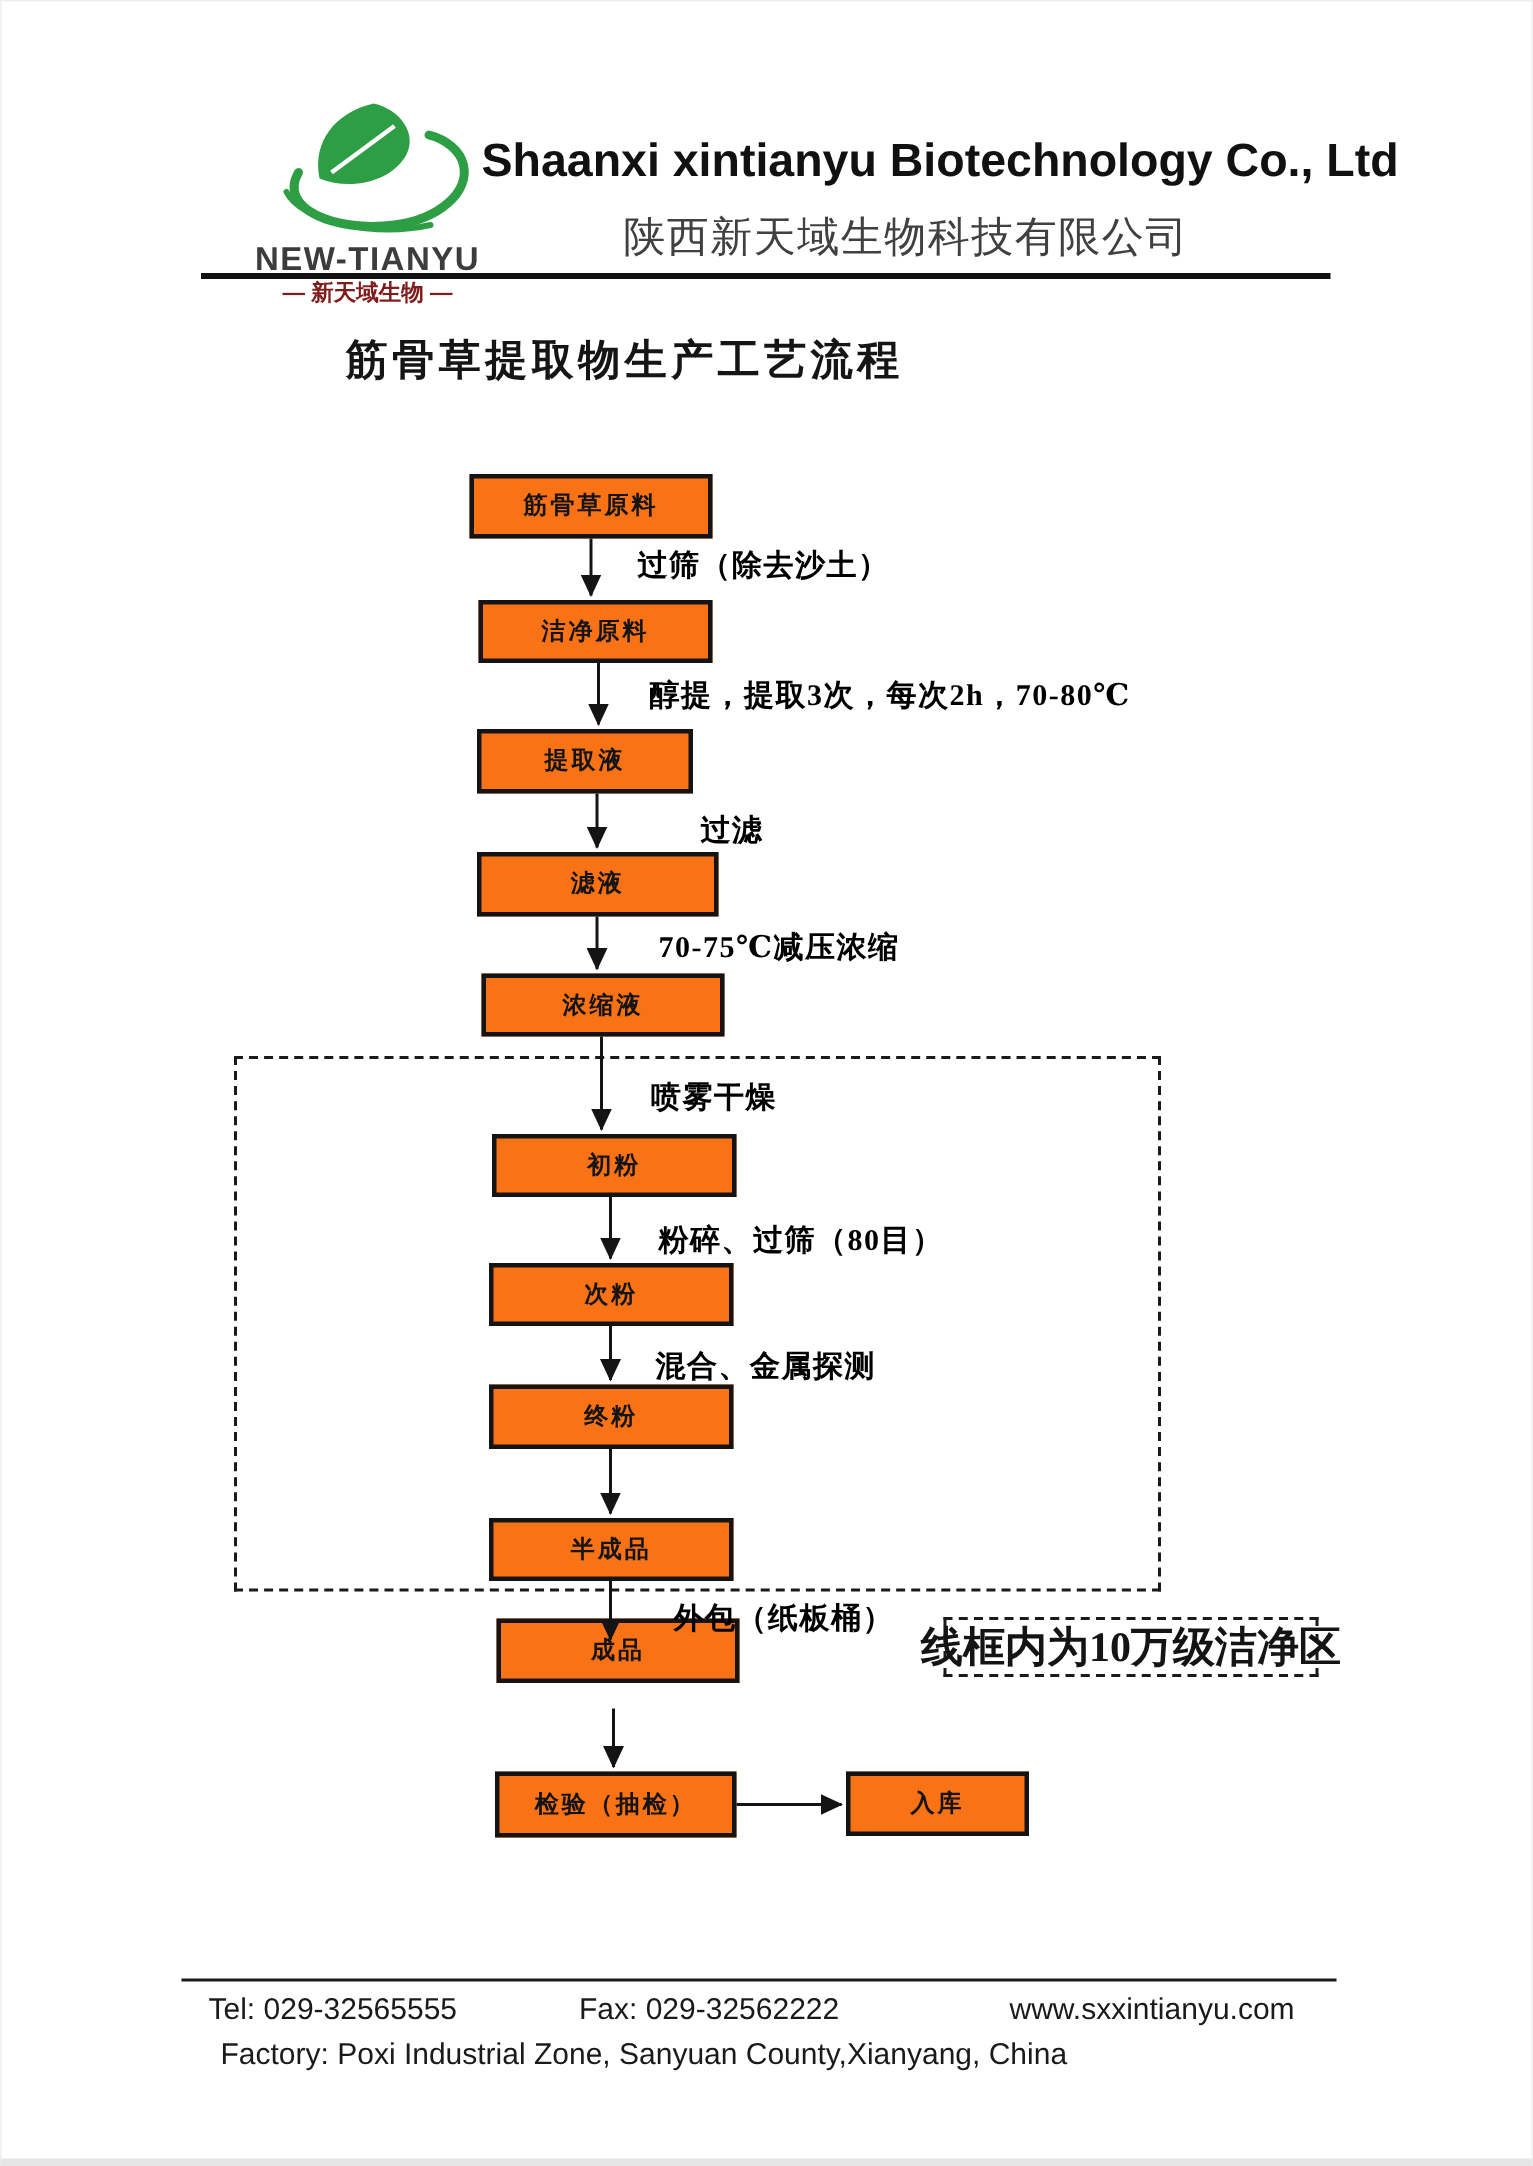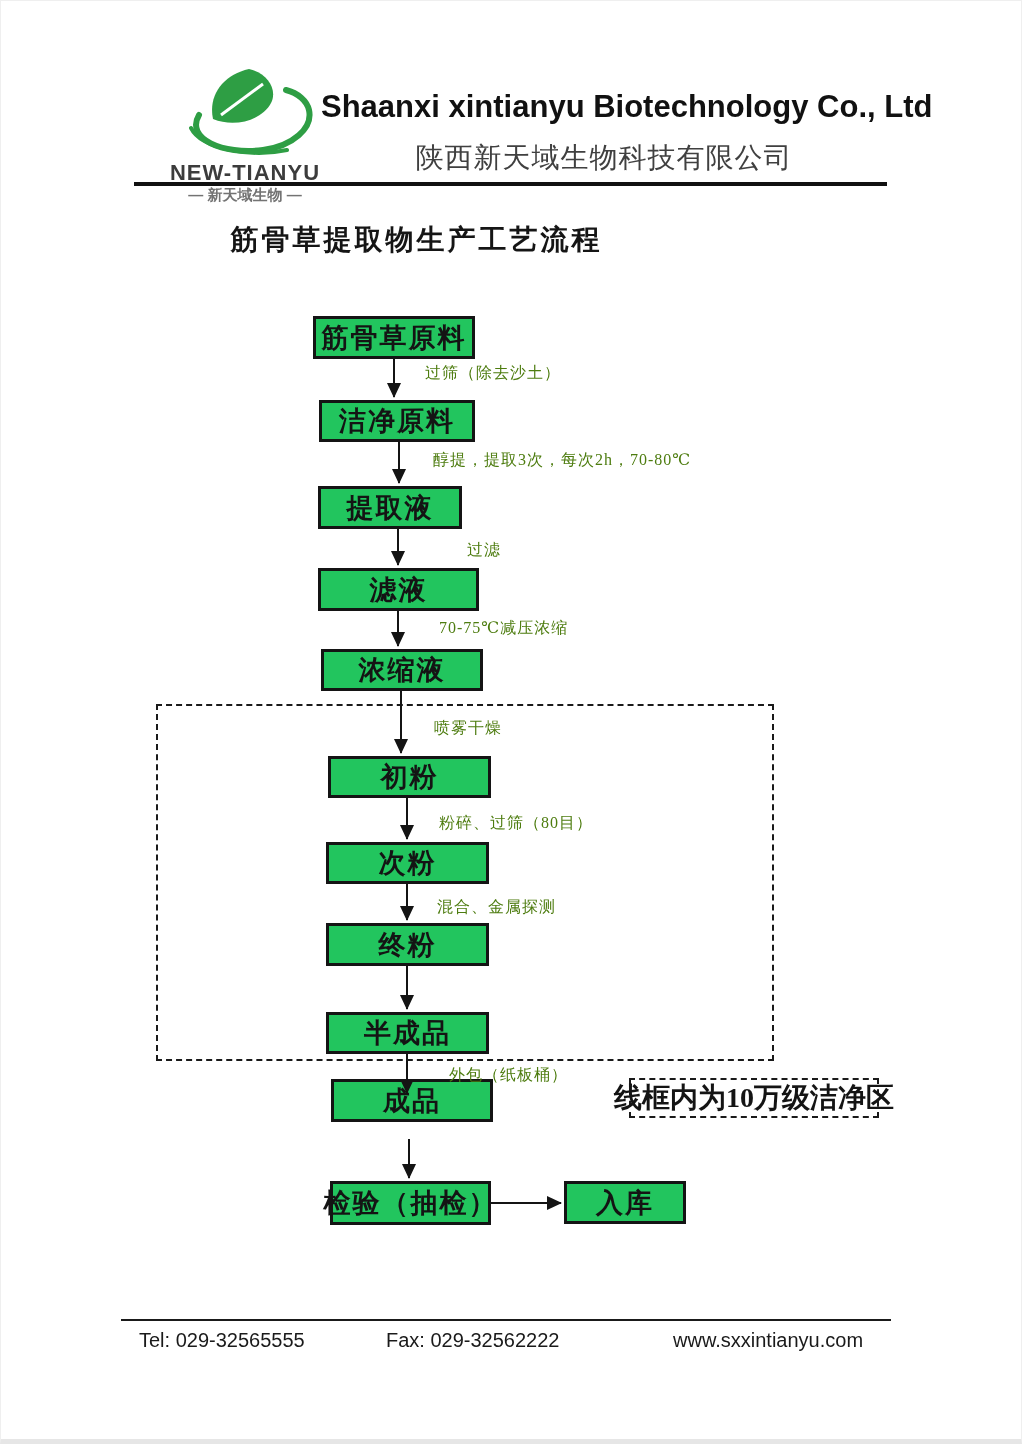--- a/index.html
+++ b/index.html
@@ -11,46 +11,46 @@
     border:1px solid #efefef;
     border-bottom:5px solid #e6e6e6;
     font-family:"Liberation Serif","DejaVu Serif",serif;
     color:#141414;
     overflow:hidden;
   }
   
   .logo{position:absolute;left:156px;top:64px;width:176px;text-align:center;}
   .logo svg{display:block;margin:0 auto;}
   .brand-en{font-family:"Liberation Sans","DejaVu Sans",sans-serif;font-weight:bold;font-size:22px;letter-spacing:1px;color:#3c3c3c;line-height:1.05;}
-  .brand-cn{font-family:"Liberation Sans","DejaVu Sans",sans-serif;font-weight:bold;font-size:15px;color:#737373;margin-top:2px;}
+  .brand-cn{font-family:"Liberation Sans","DejaVu Sans",sans-serif;font-weight:bold;font-size:15px;color:#7f1d1d;margin-top:2px;}
   .company-en{position:absolute;left:320px;top:88px;width:566px;text-align:center;
     font-family:"Liberation Sans","DejaVu Sans",sans-serif;font-weight:bold;font-size:31px;color:#111;white-space:nowrap;}
   .company-cn{position:absolute;left:320px;top:138px;width:566px;text-align:center;
     font-family:"Liberation Sans","DejaVu Sans",sans-serif;font-size:28px;color:#404040;letter-spacing:1px;white-space:nowrap;}
   .header-rule{position:absolute;left:133px;top:181px;width:753px;height:4px;background:#111;}
   
   .doc-title{position:absolute;left:0;top:220px;width:831px;text-align:center;
     font-size:28px;font-weight:700;letter-spacing:3px;color:#151515;}
   
-  .node{position:absolute;box-sizing:border-box;background:#22c55e;border:3px solid #141414;
+  .node{position:absolute;box-sizing:border-box;background:#f97316;border:3px solid #141414;
     display:flex;align-items:center;justify-content:center;
-    font-size:27px;font-weight:600;letter-spacing:2px;white-space:nowrap;}
+    font-size:16px;font-weight:600;letter-spacing:2px;white-space:nowrap;}
   .n1{left:312px;top:315px;width:162px;height:43px;}
   .n2{left:318px;top:399px;width:156px;height:42px;}
   .n3{left:317px;top:485px;width:144px;height:43px;}
   .n4{left:317px;top:567px;width:161px;height:43px;}
   .n5{left:320px;top:648px;width:162px;height:42px;}
   .n6{left:327px;top:755px;width:163px;height:42px;}
   .n7{left:325px;top:841px;width:163px;height:42px;}
   .n8{left:325px;top:922px;width:163px;height:43px;}
   .n9{left:325px;top:1011px;width:163px;height:42px;}
   .n10{left:330px;top:1078px;width:162px;height:43px;}
   .n11{left:329px;top:1180px;width:161px;height:44px;}
   .n12{left:563px;top:1180px;width:122px;height:43px;}
-  .edge-label{position:absolute;font-size:16px;font-weight:400;color:#4d7c0f;white-space:nowrap;letter-spacing:1px;}
+  .edge-label{position:absolute;font-size:20px;font-weight:700;color:#000000;white-space:nowrap;letter-spacing:1px;}
   .l1{left:424px;top:362px;}
   .l2{left:432px;top:449px;}
   .l3{left:466px;top:539px;}
   .l4{left:438px;top:617px;}
   .l5{left:433px;top:717px;}
   .l6{left:438px;top:812px;}
   .l7{left:436px;top:896px;}
   .l8{left:448px;top:976px;}
   .l9{left:448px;top:1064px;}
   .clean-zone{position:absolute;left:155px;top:703px;width:618px;height:357px;
@@ -135,14 +135,15 @@
       <line x1="406" y1="1053" x2="406" y2="1092"></line>
       <line x1="408" y1="1138" x2="408" y2="1177"></line>
       <line x1="490" y1="1202" x2="560" y2="1202"></line>
     </g>
   </svg>
 
   <div class="footer-rule"></div>
   <div class="footer-item f-tel">Tel: 029-32565555</div>
   <div class="footer-item f-fax">Fax: 029-32562222</div>
   <div class="footer-item f-web">www.sxxintianyu.com</div>
+  <div class="footer-item f-factory">Factory: Poxi  Industrial Zone, Sanyuan County,Xianyang, China</div>
 
 </div>
 
 </body></html>

